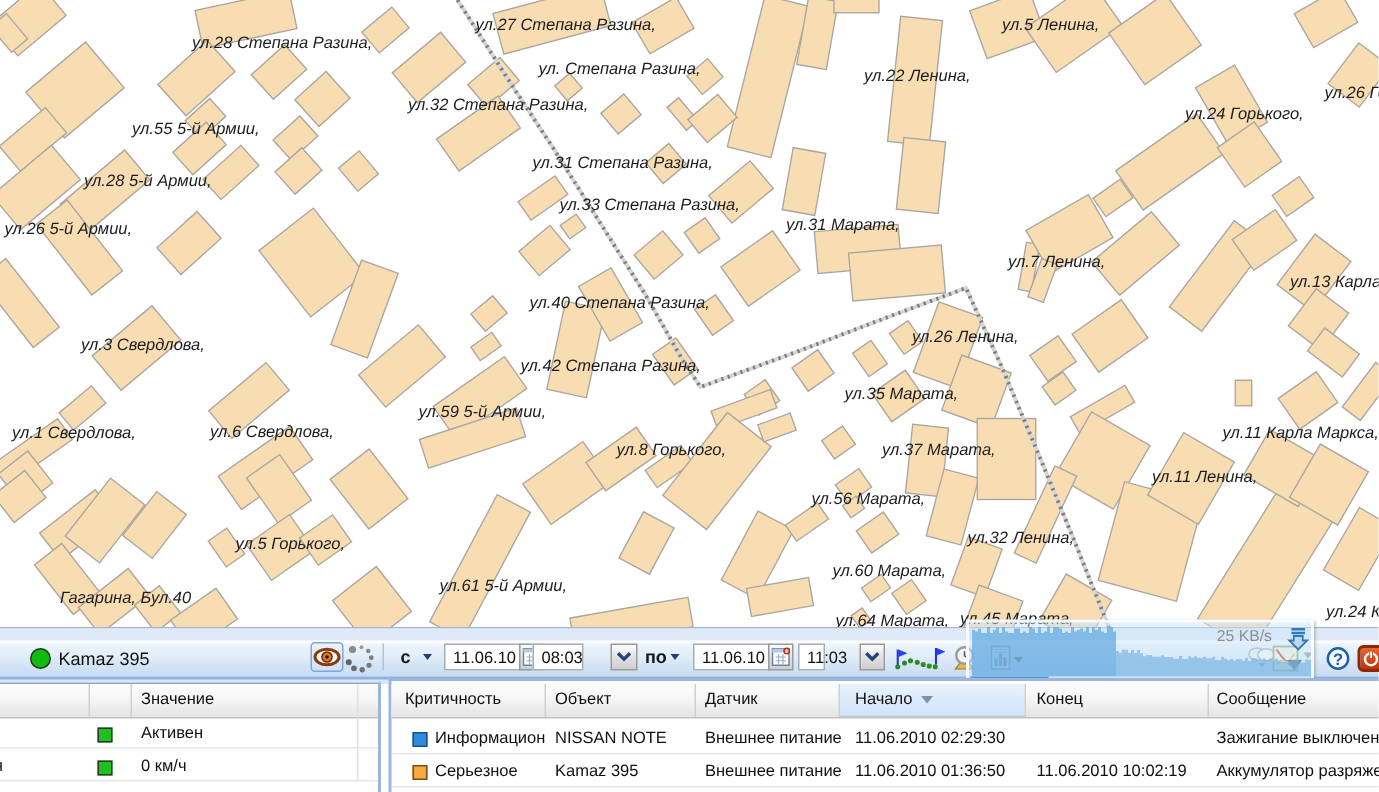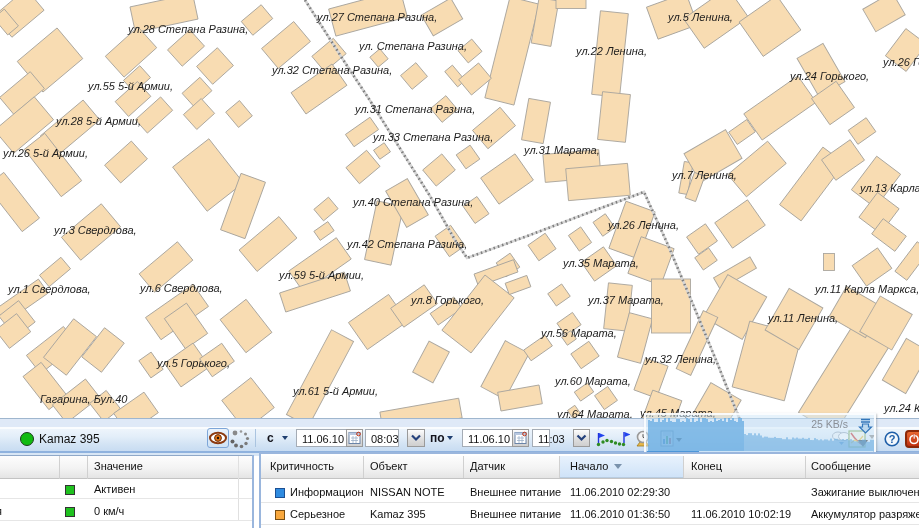--- a/index.html
+++ b/index.html
@@ -243,21 +243,21 @@
 <div class="tri" style="left:282px;top:436px"></div>
 <div class="fld" style="left:296px;width:51px">11.06.10</div>
 <div class="btn" style="left:346px;width:17px">
 <svg width="15" height="16">
       <rect x="2" y="2.5" width="11" height="11" fill="#fff" stroke="#6a84a8"></rect>
       <rect x="2" y="2.5" width="11" height="2.5" fill="#b8c8e0"></rect>
       <circle cx="11.5" cy="4" r="1.8" fill="none" stroke="#c03010"></circle>
       <path d="M4 8h7M4 10.5h7M6 6v7M9 6v7" stroke="#9cb0c8" stroke-width="0.8"></path>
     </svg>
 </div>
-<div class="fld" style="left:365px;width:34px">08:03</div>
+<div class="fld" style="left:355px;width:34px">08:03</div>
 <div class="btn" style="left:407px;width:18px">
 <svg width="16" height="16">
       <path d="M4 5.5 L8 9.5 L12 5.5" fill="none" stroke="#26427c" stroke-width="2.2"></path>
     </svg>
 </div>
 <div class="txb" style="left:430px;top:431px">по</div>
 <div class="tri" style="left:447px;top:436px"></div>
 <div class="fld" style="left:462px;width:51px">11.06.10</div>
 <div class="btn" style="left:512px;width:17px">
 <svg width="15" height="16">

